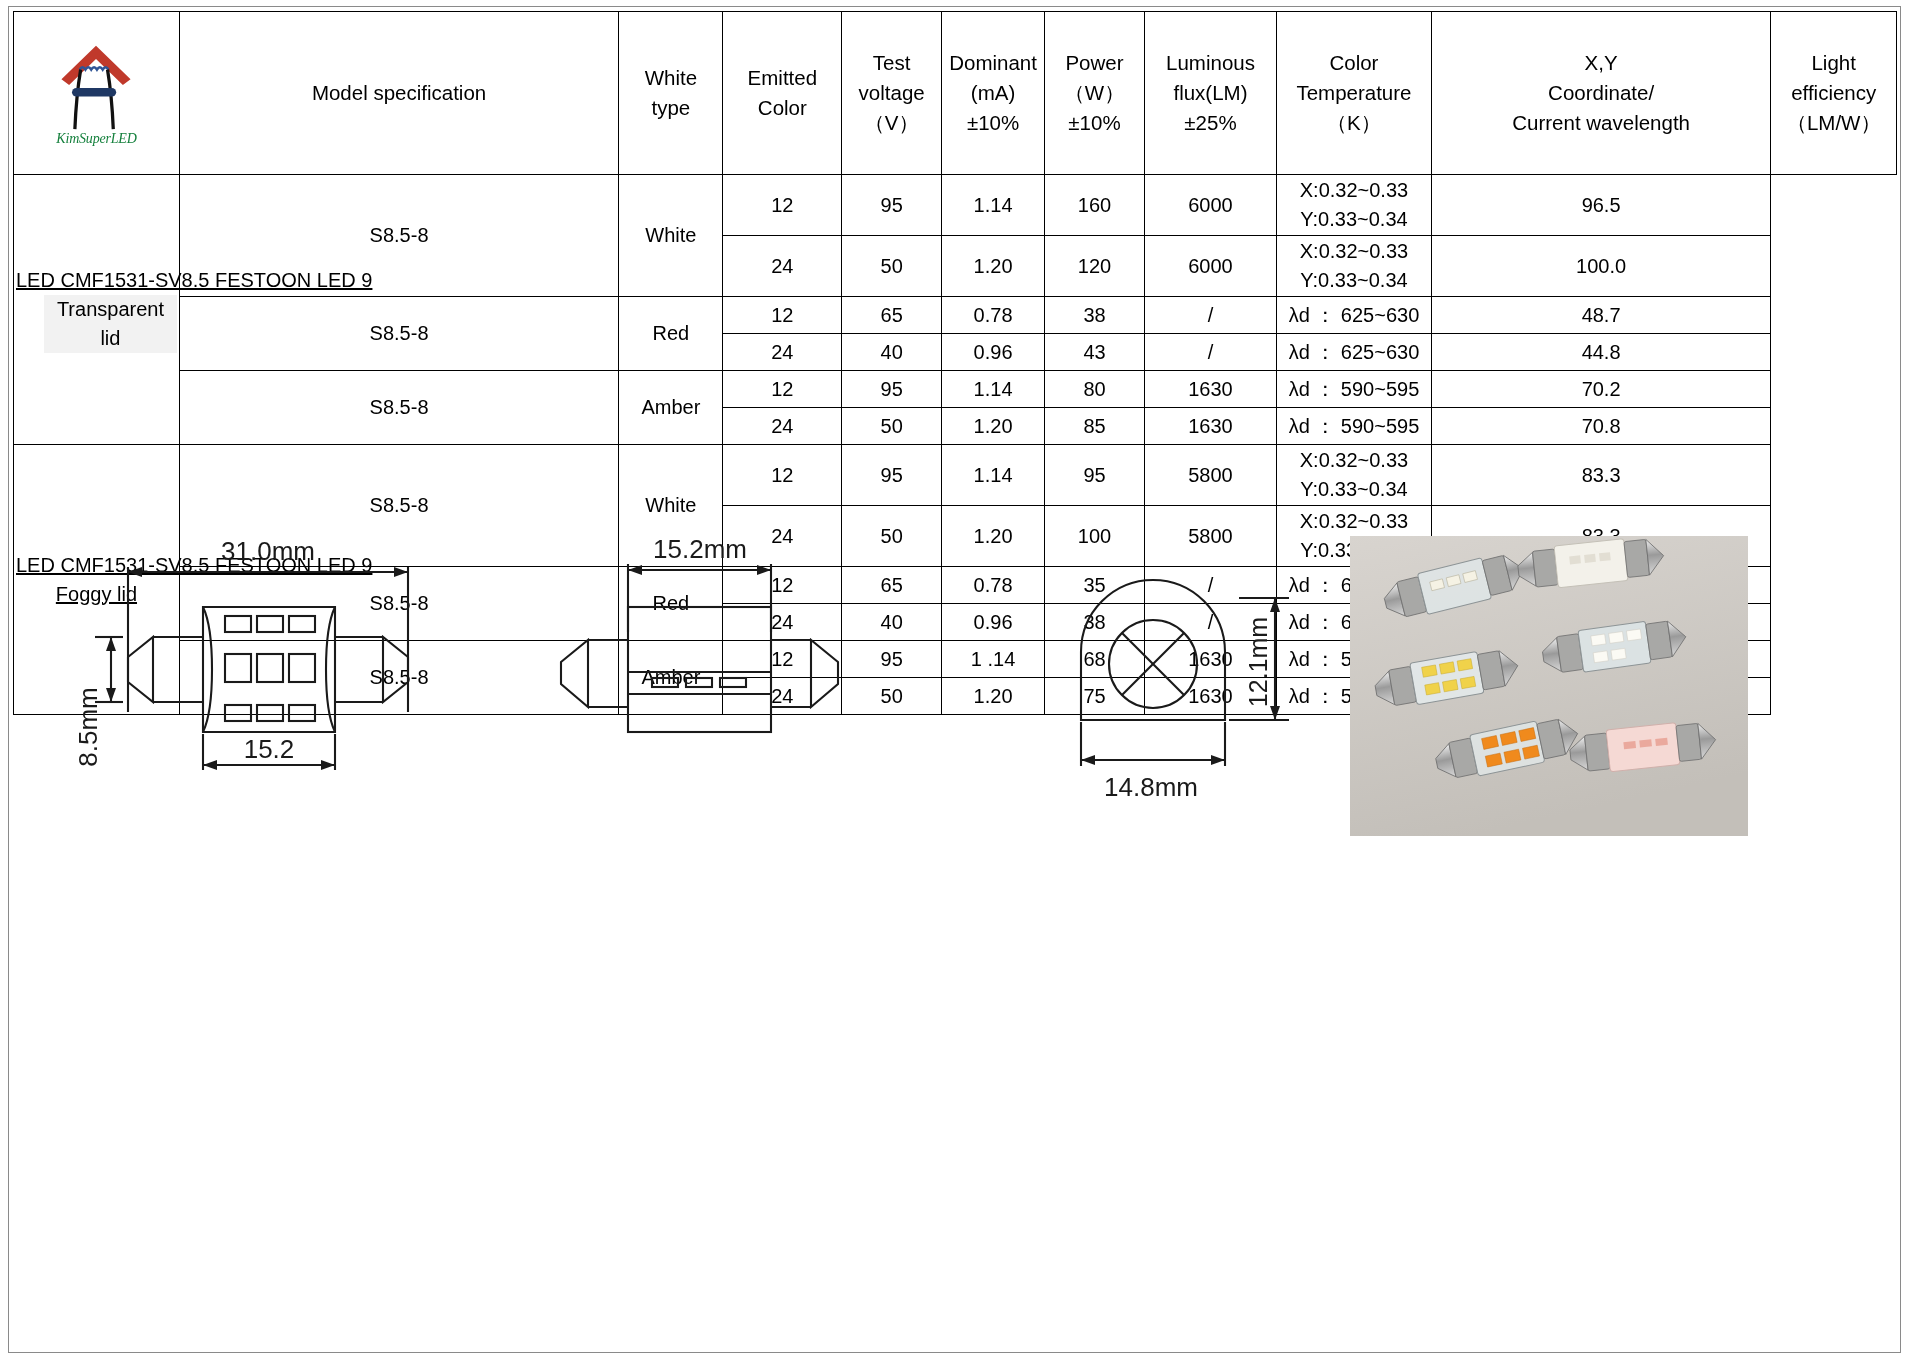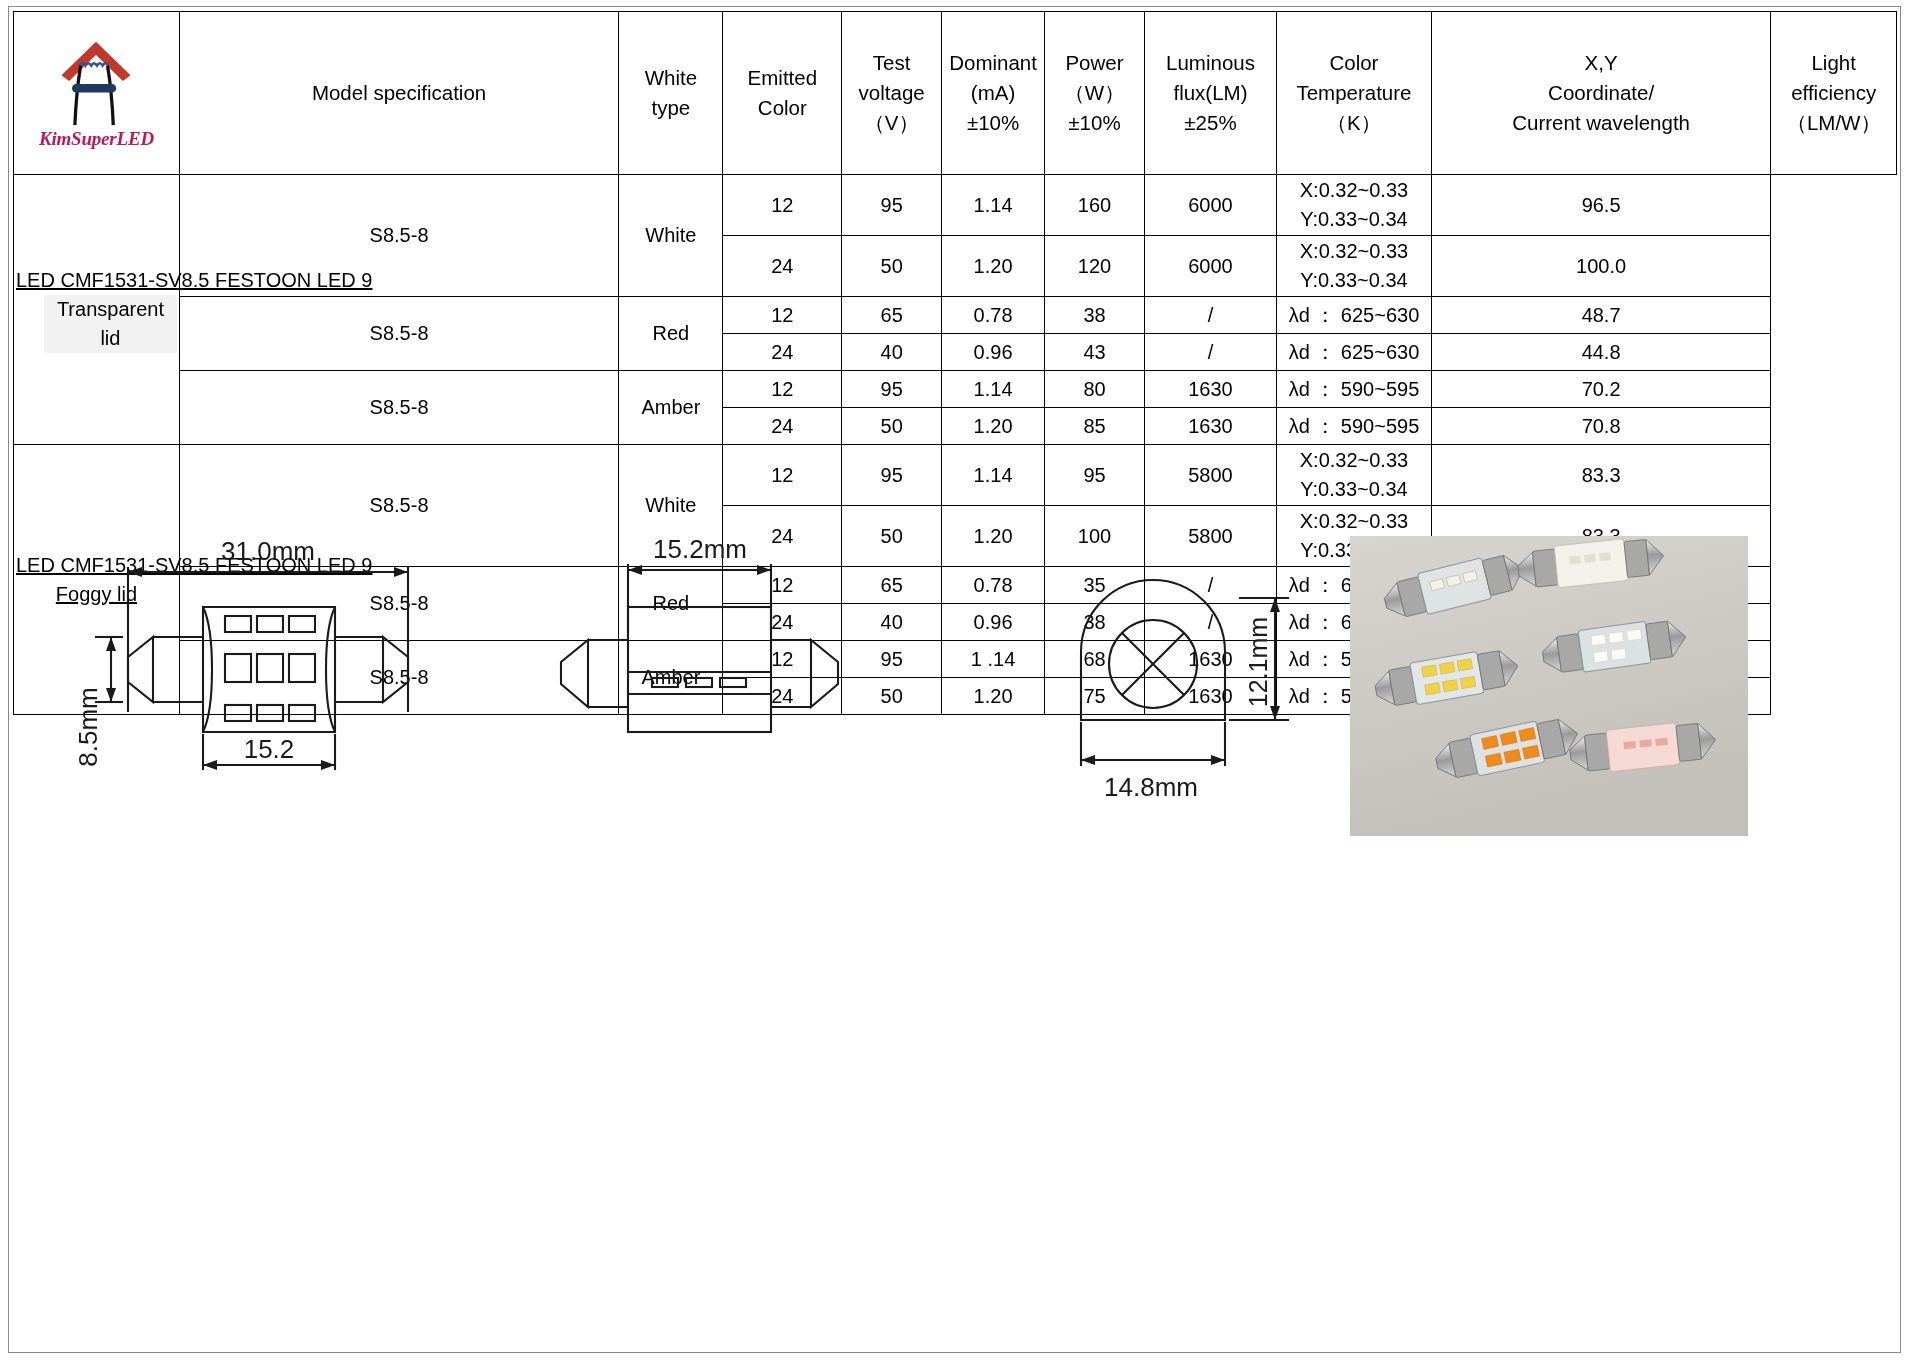--- a/index.html
+++ b/index.html
@@ -85,24 +85,24 @@
   .logo-cell { padding: 0; vertical-align: middle; }
   .logo-wrap {
     display: flex;
     flex-direction: column;
     align-items: center;
     justify-content: center;
   }
   .logo-mark { width: 96px; height: 96px; display: block; }
   .logo-text {
     font-family: "Liberation Serif", serif;
-    font-weight: bold;
+    font-weight: normal;
     font-style: italic;
-    font-size: 19px;
-    color: #be185d;
+    font-size: 14px;
+    color: #15803d;
     letter-spacing: -0.2px;
     margin-top: -4px;
   }
 
   
   .drawings {
     position: absolute;
     left: 4px;
     top: 505px;
     width: 1884px;

